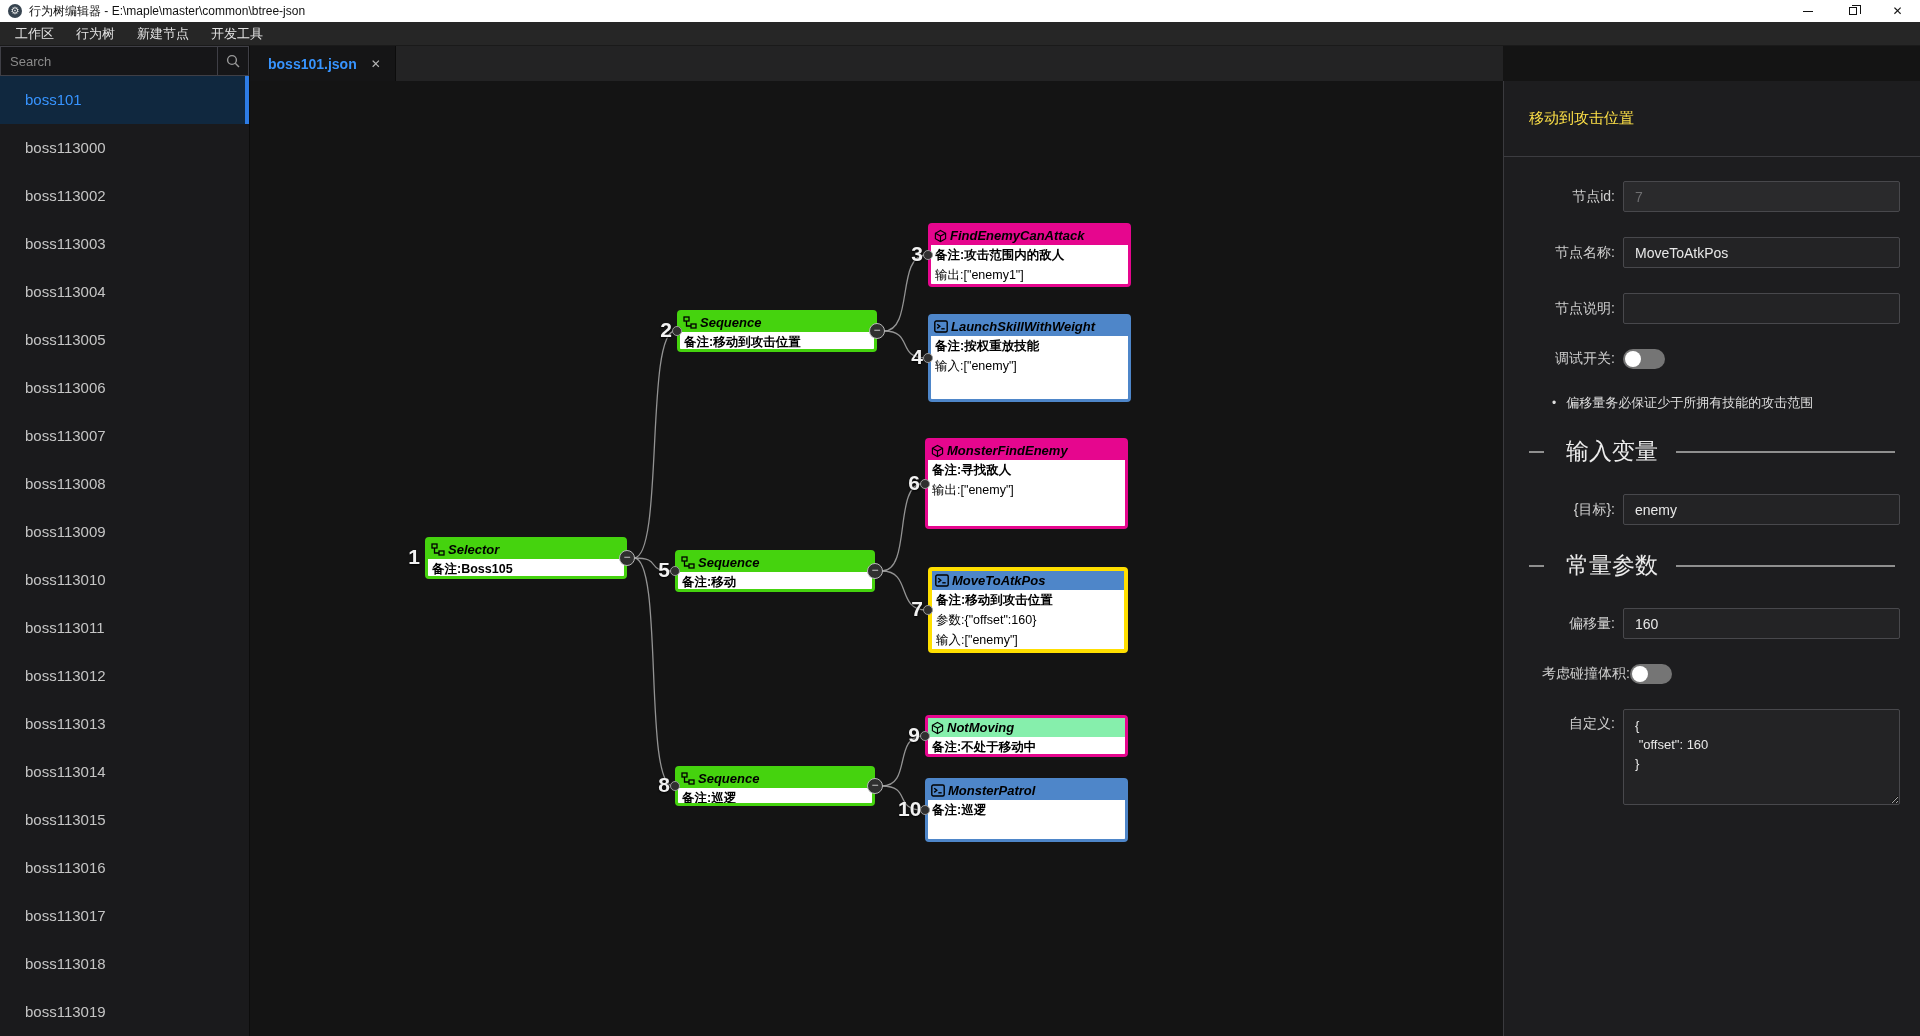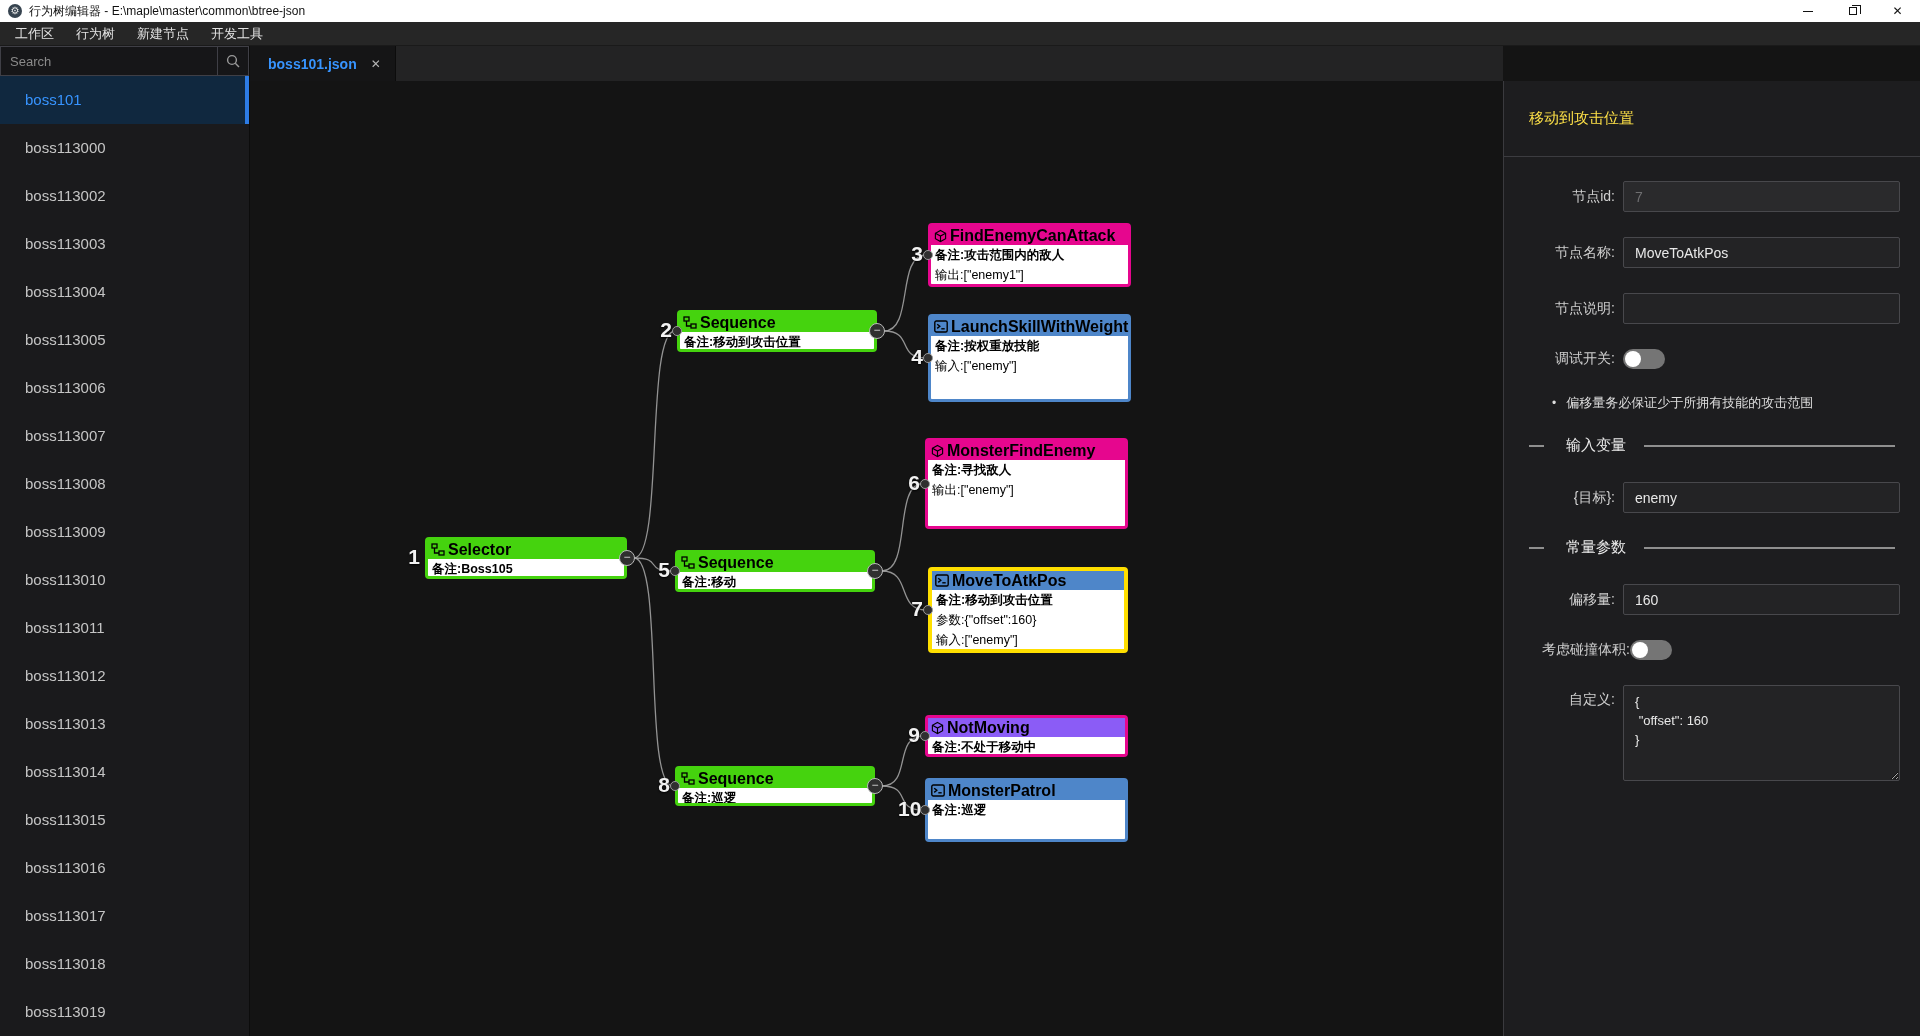--- a/index.html
+++ b/index.html
@@ -52,21 +52,21 @@
   
   .canvas { position:absolute; left:250px; top:81px; width:1253px; height:955px; background:#141414;
     z-index:10; }
   .links-svg { position:absolute; left:0; top:0; width:1253px; height:955px; }
 
   .bt-node { position:absolute; border-radius:4px; background:#ffffff; display:flex;
     flex-direction:column; border-style:solid; border-width:3px; }
   .bt-node.selected { border-width:4px; }
   .bt-head { height:19px; display:flex; align-items:center; gap:3px; padding:0 3px;
     flex-shrink:0; }
-  .bt-title { font-size:16px; font-weight:bold; color:#000; white-space:nowrap; }
+  .bt-title { font-size:13px; font-weight:bold; color:#000; white-space:nowrap;font-style:italic; }
   .bt-icon { display:flex; align-items:center; }
   .bt-body { flex:1; background:#ffffff; padding:0 4px; overflow:hidden; border-radius:0 0 2px 2px; }
   .bt-line { font-size:12.5px; color:#000; line-height:20px; white-space:nowrap; }
   .bt-line.first { font-weight:bold; }
 
   .bt-num { position:absolute; width:22px; text-align:right; color:#f2f2f2; font-size:21px;
     font-weight:bold; text-shadow:0 1px 2px #000; }
 
   .port-out { position:absolute; width:16px; height:16px; border-radius:50%; background:#2f2f2f;
     border:1px solid #b9b9b9; color:#cfcfcf; font-size:12px; line-height:13px; text-align:center;
@@ -87,21 +87,21 @@
   .p-input { flex:1; height:31px; background:#232325; border:1px solid #48484c; border-radius:2px;
     color:#e8e8e8; font-size:14px; padding:0 11px; outline:none; font-family:"Liberation Sans",sans-serif; }
   .p-input:disabled { color:#6f6f71; background:#2a2a2c; }
   .toggle { width:42px; height:20px; border-radius:10px; background:#757575; position:relative; }
   .toggle .knob { position:absolute; left:2px; top:2px; width:16px; height:16px; border-radius:50%;
     background:#ffffff; }
   .p-note { color:#dedede; font-size:13px; margin:0 0 24px 32px; }
   .p-note .dot { margin-right:10px; font-size:12px; }
   .p-section { display:flex; align-items:center; margin:0 5px 27px 9px; }
   .p-section .dash { width:15px; height:2px; background:#8f8f8f; margin-right:22px; }
-  .p-section .sec-title { color:#ececec; font-size:15px; margin-right:18px; white-space:nowrap; }
+  .p-section .sec-title { color:#ececec; font-size:23px; margin-right:18px; white-space:nowrap; }
   .p-section .rule { flex:1; height:2px; background:#8f8f8f; }
   .p-textarea { flex:1; height:96px; background:#232325; border:1px solid #48484c; border-radius:2px;
     color:#e8e8e8; font-size:13px; padding:6px 11px; outline:none; resize:vertical; line-height:19px;
     font-family:"Liberation Sans",sans-serif; }
   .p-row.top { align-items:flex-start; }
   .p-row.top .p-label { margin-top:6px; }
 </style>
 </head>
 <body>
 
@@ -317,21 +317,21 @@
         <span class="bt-title">Sequence</span>
       </div>
       <div class="bt-body">
         <div class="bt-line first">备注:巡逻</div>
       </div>
     </div>
     <div class="bt-num" style="left: 398px; top: 692px;">8</div>
     <div class="port-in" style="left: 420px; top: 700px;"></div>
     <div class="port-out" style="left: 617px; top: 697px;">−</div>
     <div class="bt-node" style="left: 675px; top: 634px; width: 203px; height: 42px; border-color: rgb(230, 6, 142);">
-      <div class="bt-head" style="background: #8b5cf6;">
+      <div class="bt-head" style="background: #86efac;">
         <span class="bt-icon">
           <svg width="13" height="14" viewBox="0 0 14 14">
             <path d="M7 1L12.5 4v6L7 13L1.5 10V4Z" fill="none" stroke="#000" stroke-width="1.2"></path>
             <path d="M1.5 4L7 7l5.5-3M7 7v6" fill="none" stroke="#000" stroke-width="1.2"></path>
           </svg>
         </span>
         <span class="bt-title">NotMoving</span>
       </div>
       <div class="bt-body">
         <div class="bt-line first">备注:不处于移动中</div>

